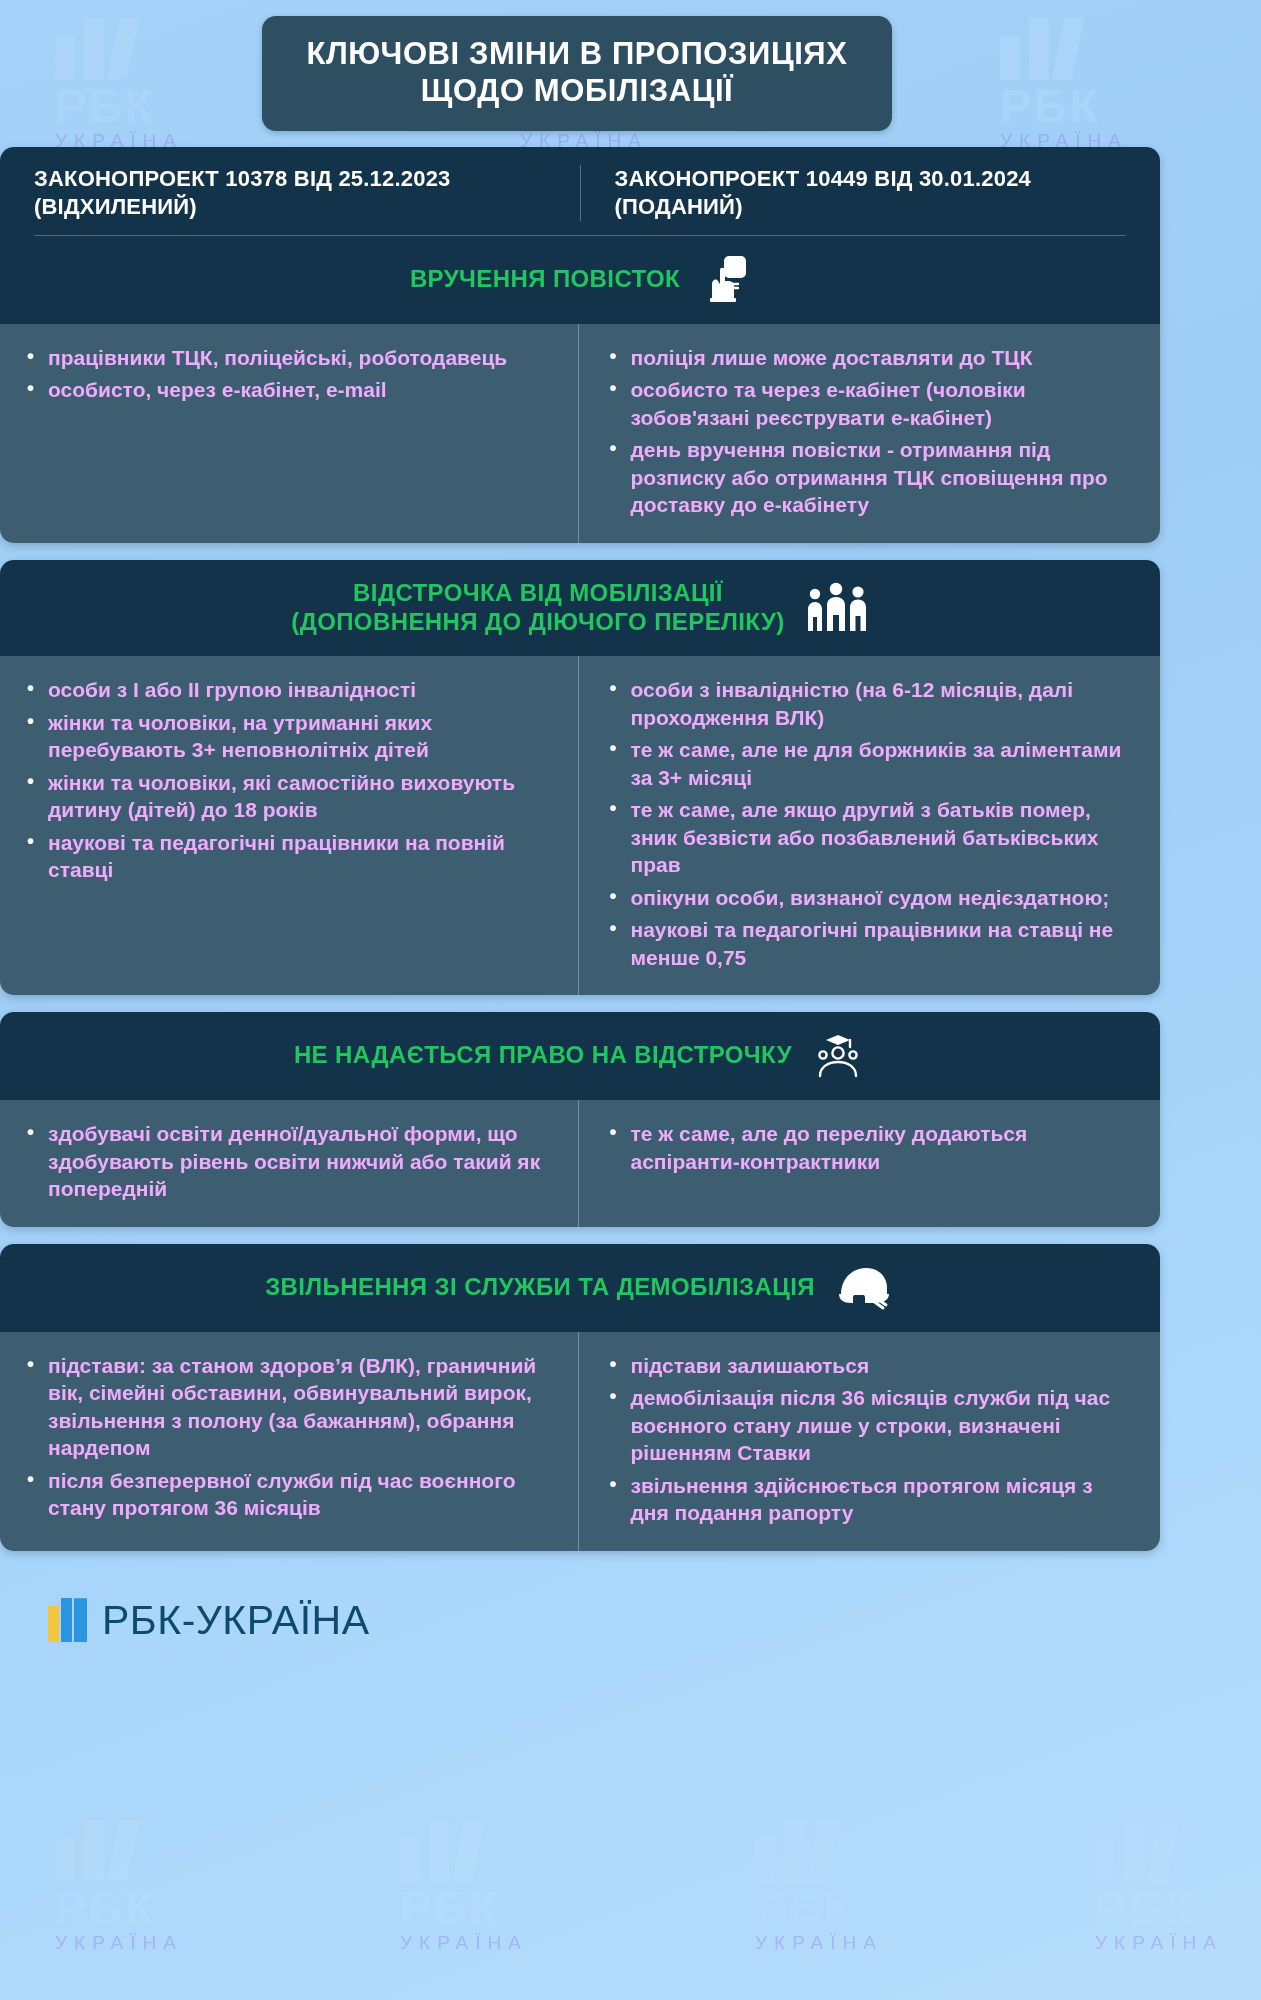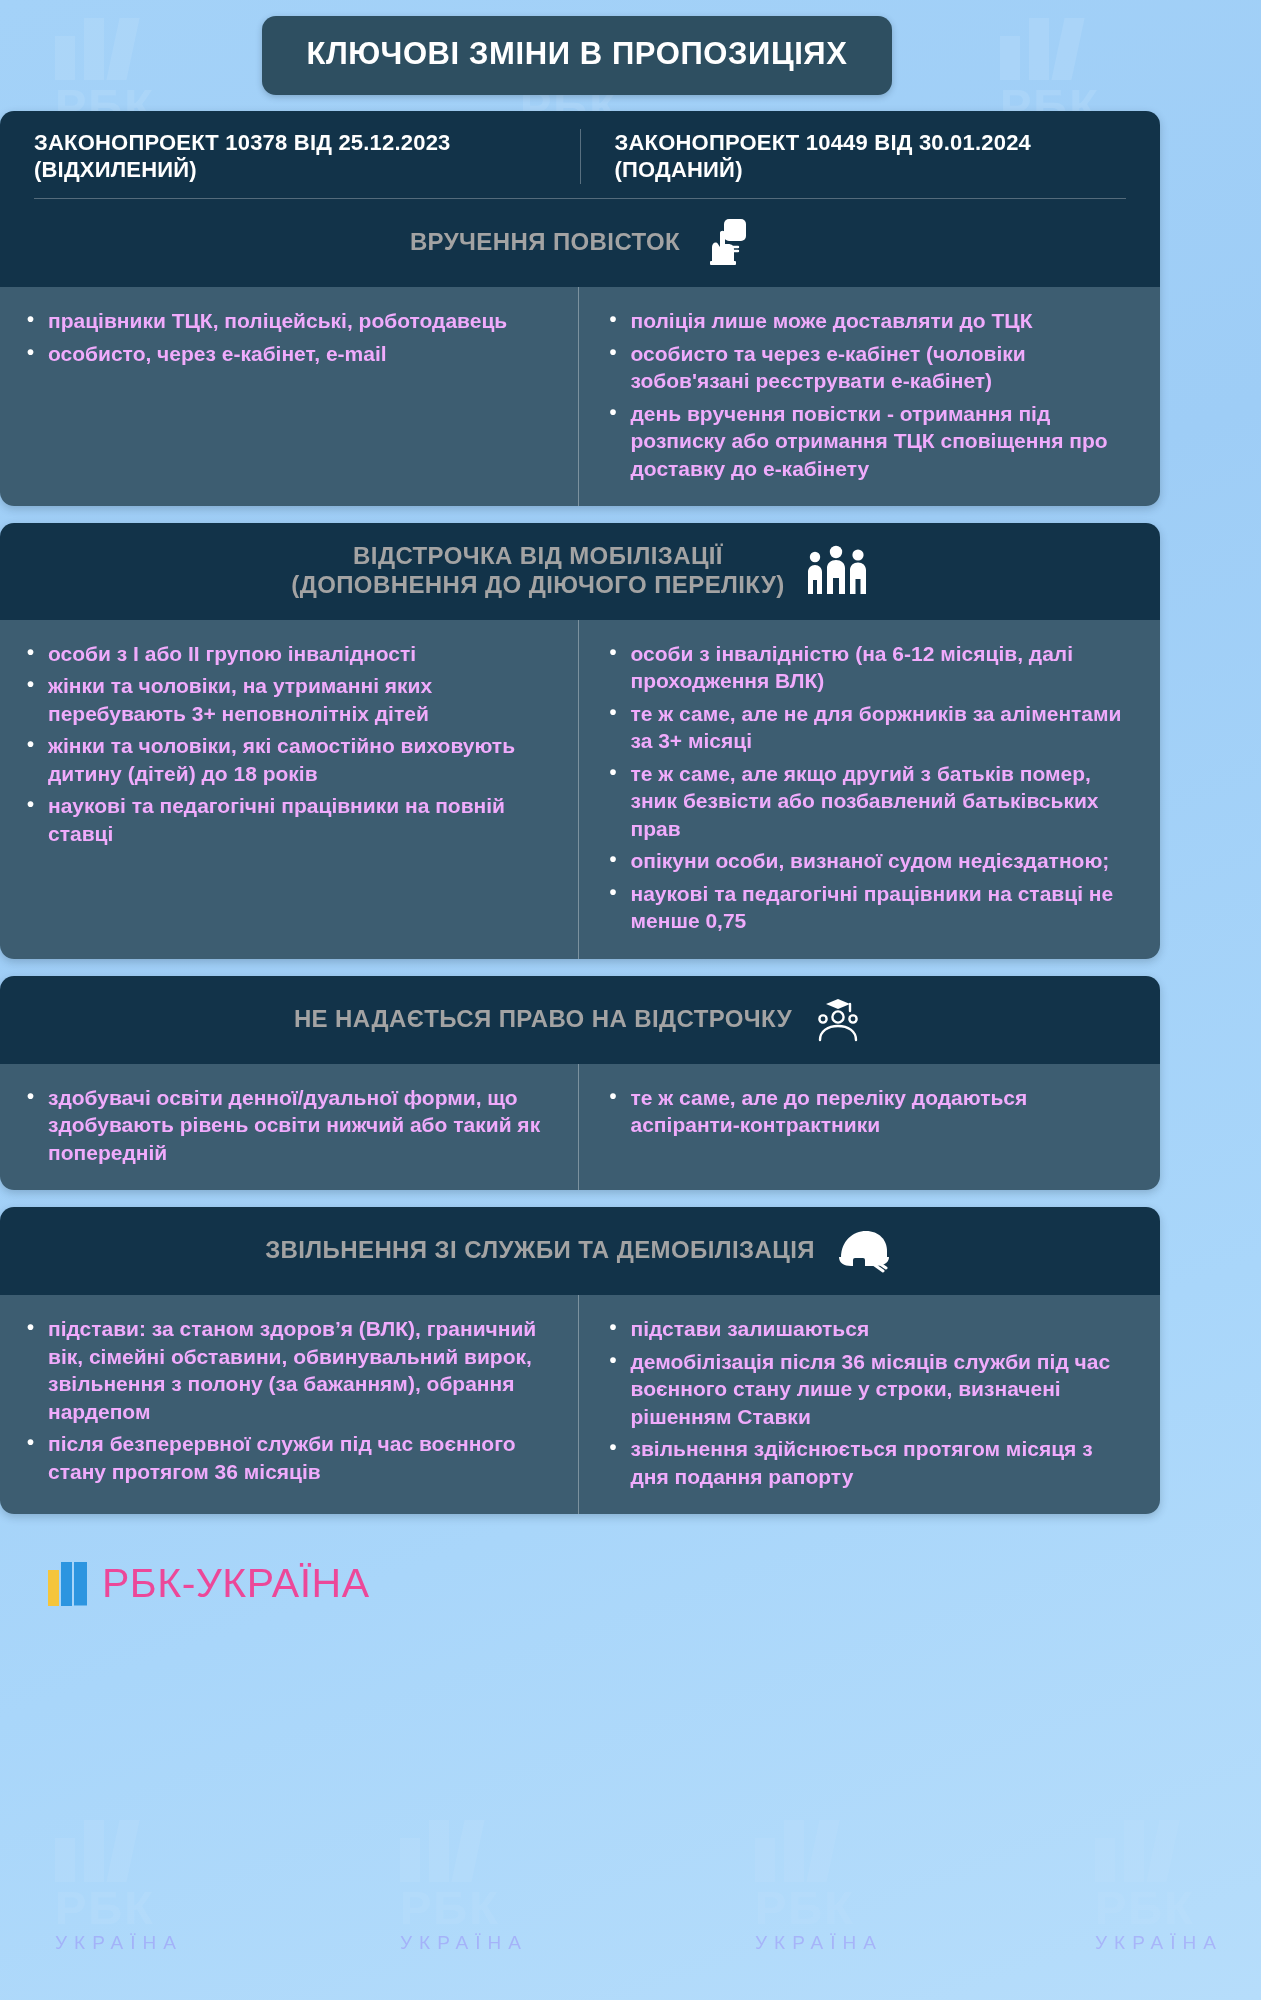--- a/index.html
+++ b/index.html
@@ -49,21 +49,21 @@
   .lawcol{flex:1 1 50%;padding:0 34px;font-size:22px;font-weight:700;line-height:1.26;letter-spacing:.2px;}
   .lawcol.right{border-left:1px solid rgba(255,255,255,.30);}
 
   .sep{height:1px;background:rgba(255,255,255,.28);margin:4px 34px 0;}
 
   .sect-head{
     display:flex;align-items:center;justify-content:center;gap:18px;
     padding:18px 30px 20px;min-height:46px;
   }
   .sect-head .txt{
-    color:#a3a3a3;font-size:24px;font-weight:700;text-align:center;line-height:1.22;letter-spacing:.4px;
+    color:#22c55e;font-size:24px;font-weight:700;text-align:center;line-height:1.22;letter-spacing:.4px;
   }
   .sect-head svg{flex:0 0 auto;display:block;}
 
   .body{background:#3d5d71;display:flex;}
   .bcol{flex:1 1 50%;padding:20px 30px 24px 22px;}
   .bcol.right{border-left:1px solid rgba(255,255,255,.33);padding-left:26px;}
   .bcol ul{margin:0;padding:0 0 0 22px;list-style:none;}
   .bcol li{
     position:relative;color:#f0abfc;font-size:21px;line-height:1.31;font-weight:700;
     margin:0 0 5px;padding-left:4px;
@@ -72,21 +72,21 @@
   .bcol li::before{
     content:"•";position:absolute;left:-17px;top:-1px;color:#fff;font-size:20px;
   }
 
   
   .footer{position:relative;z-index:2;margin-top:46px;padding-left:48px;display:flex;align-items:center;gap:14px;}
   .logo-mark{width:40px;height:44px;position:relative;}
   .logo-mark .b1{position:absolute;left:0;top:8px;width:11px;height:36px;background:#f5c53b;}
   .logo-mark .b2{position:absolute;left:13px;top:0;width:11px;height:44px;background:#2c95e0;}
   .logo-mark .b3{position:absolute;left:26px;top:0;width:13px;height:44px;background:#2c95e0;clip-path:polygon(0 0,100% 0,100% 100%,0 100%,0 22%);}
-  .logo-txt{font-size:41px;font-weight:400;color:#ec4899;letter-spacing:.5px;}
+  .logo-txt{font-size:41px;font-weight:400;color:#0c4a6e;letter-spacing:.5px;}
 </style>
 </head>
 <body>
 
 <div class="wm-layer">
   <div class="wm" style="left:55px;top:18px;">
     <div class="wm-bars">
         <i></i>
         <i></i>
         <i></i>
@@ -149,20 +149,21 @@
     <div class="wm-ua">УКРАЇНА</div>
   </div>
 </div>
 
 <div class="page">
 
   <div class="title-wrap">
     <div class="title-box">
       <h1>
         <span>КЛЮЧОВІ ЗМІНИ В ПРОПОЗИЦІЯХ</span><br>
+        <span>ЩОДО МОБІЛІЗАЦІЇ</span>
       </h1>
     </div>
   </div>
 
   <div class="card" style="margin-top:16px;">
     <div class="card-head">
       <div class="lawrow">
         <div class="lawcol">
           <div>ЗАКОНОПРОЕКТ 10378 ВІД 25.12.2023</div>
           <div>(ВІДХИЛЕНИЙ)</div>

